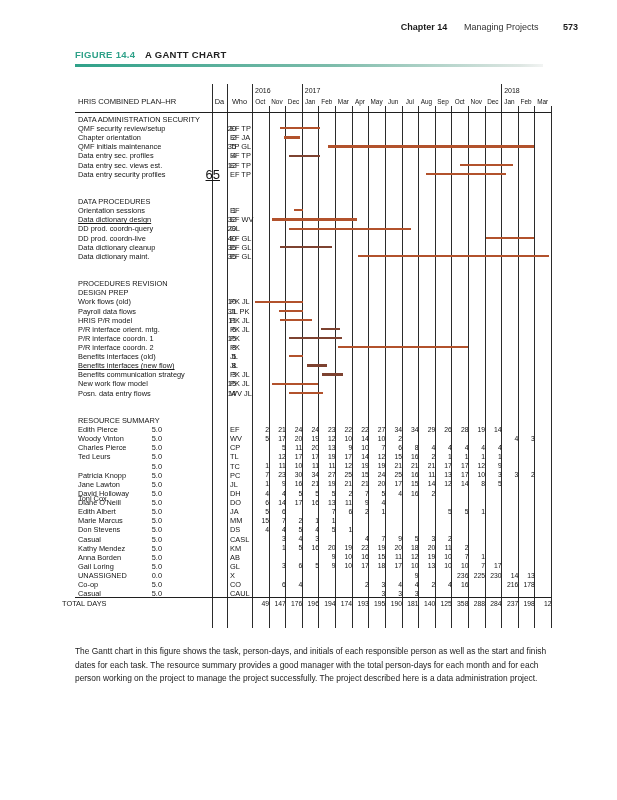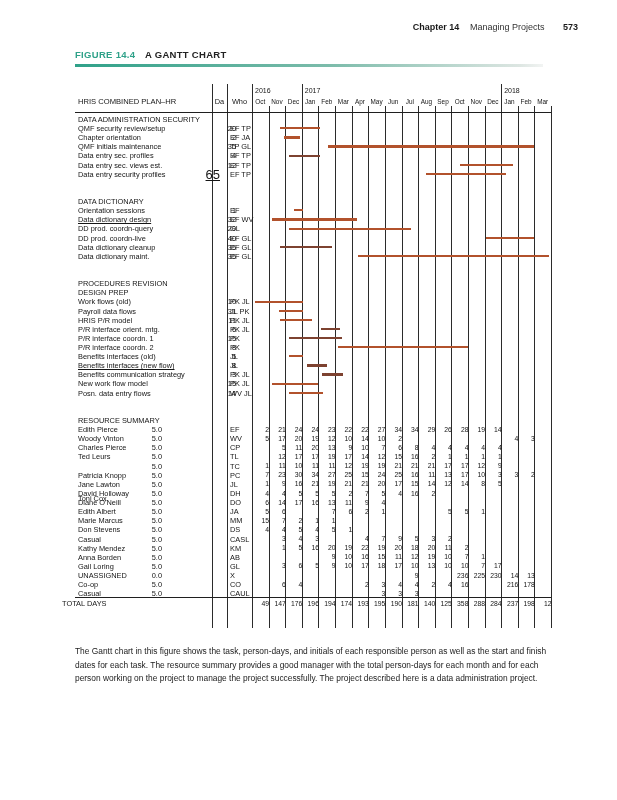--- a/index.html
+++ b/index.html
@@ -7,21 +7,21 @@
   }
   html,body{margin:0;padding:0;background:#ffffff;}
   #page{
     position:relative; width:617px; height:800px; background:#ffffff; overflow:hidden;
     font-family:"Liberation Sans", sans-serif; color:var(--txt);
   }
   .chapter-header{
     position:absolute; top:22px; right:39px; font-size:9px; color:#1a1a1a; white-space:nowrap;
   }
   .chapter-header .b{font-weight:bold;}
-  .chapter-header .mid{margin:0 8px; color:#333;}
+  .chapter-header .mid{margin:0 14px; color:#333;}
   .chapter-header .pagenum{margin-left:8px;}
   .figure-heading{position:absolute; left:75px; top:49px; font-size:9.5px; font-weight:bold; white-space:nowrap;}
   .fig-label{color:var(--teal); margin-right:7px; letter-spacing:.3px;}
   .fig-title{color:#222; letter-spacing:.3px;}
   .fig-rule{
     position:absolute; left:75px; top:64px; width:468px; height:3px;
     background:linear-gradient(to right, var(--teal) 0%, #7dbcab 55%, #dde6e2 95%, #f2f4f3 100%);
   }
   #gantt{position:absolute; left:0; top:0; width:617px; height:800px;}
   #gantt .abs{position:absolute; white-space:nowrap;}
@@ -120,21 +120,21 @@
       <div class="abs lbl" style="left: 230px; top: 151.48px;">EF TP</div>
       <div class="abs bar" style="left: 288.544px; top: 154.58px; width: 31.5611px; background: var(--bar-dark);"></div>
       <div class="abs lbl" style="left: 78px; top: 160.6px;">Data entry sec. views est.</div>
       <div class="abs lbl num" style="left: 196px; top: 160.6px; width: 40px; font-size: 7.4px;">12</div>
       <div class="abs lbl" style="left: 230px; top: 160.6px;">EF TP</div>
       <div class="abs bar" style="left: 459.639px; top: 163.7px; width: 53.1556px; background: var(--bar);"></div>
       <div class="abs lbl" style="left: 78px; top: 169.72px;">Data entry security profiles</div>
       <div class="abs lbl num" style="left: 180px; top: 169.72px; width: 40px; font-size: 13px; text-decoration: underline;">65</div>
       <div class="abs lbl" style="left: 230px; top: 169.72px;">EF TP</div>
       <div class="abs bar" style="left: 426.417px; top: 172.82px; width: 79.7333px; background: var(--bar);"></div>
-      <div class="abs sec" style="left: 78px; top: 197.08px;">DATA DICTIONARY</div>
+      <div class="abs sec" style="left: 78px; top: 197.08px;">DATA PROCEDURES</div>
       <div class="abs lbl" style="left: 78px; top: 206.2px;">Orientation sessions</div>
       <div class="abs lbl num" style="left: 196px; top: 206.2px; width: 40px; font-size: 7.4px;">1</div>
       <div class="abs lbl" style="left: 230px; top: 206.2px;">EF</div>
       <div class="abs bar" style="left: 293.528px; top: 209.3px; width: 9.96667px; background: var(--bar);"></div>
       <div class="abs lbl" style="left: 78px; top: 215.32px; text-decoration: underline;">Data dictionary design</div>
       <div class="abs lbl num" style="left: 196px; top: 215.32px; width: 40px; font-size: 7.4px;">32</div>
       <div class="abs lbl" style="left: 230px; top: 215.32px;">EF WV</div>
       <div class="abs bar" style="left: 271.933px; top: 218.42px; width: 84.7167px; background: var(--bar);"></div>
       <div class="abs lbl" style="left: 78px; top: 224.44px;">DD prod. coordn-query</div>
       <div class="abs lbl num" style="left: 196px; top: 224.44px; width: 40px; font-size: 7.4px;">20</div>

